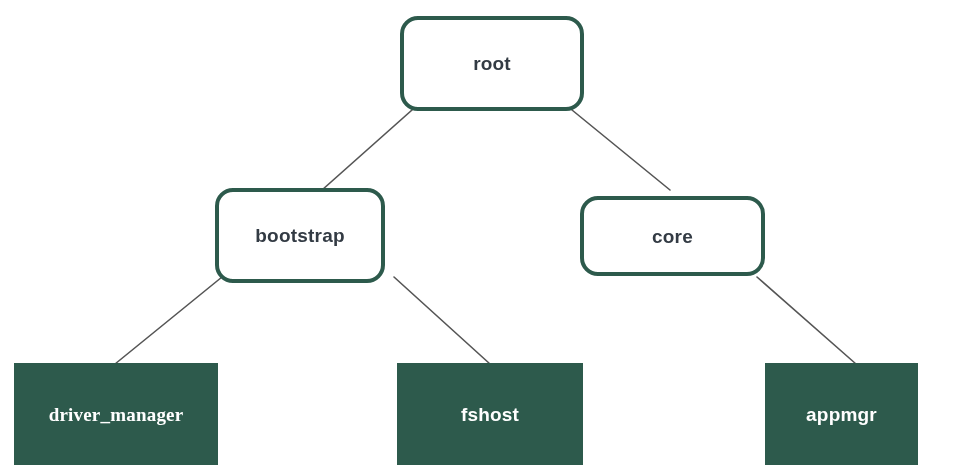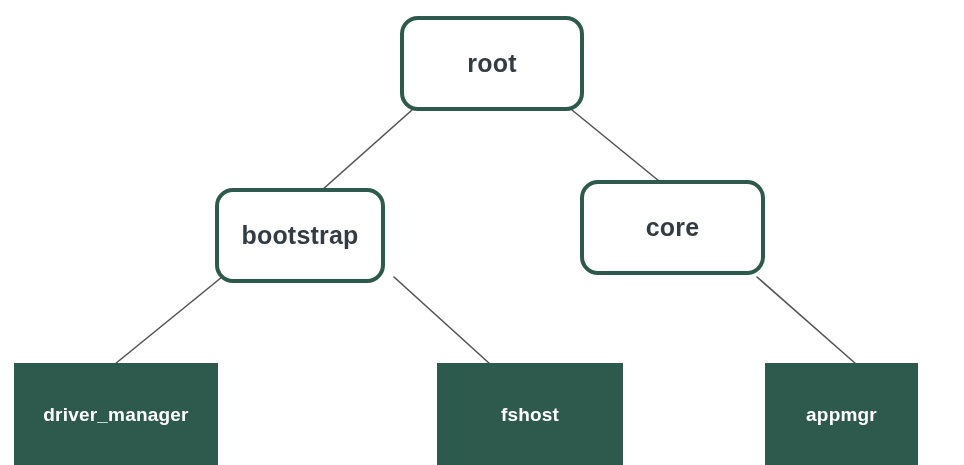--- a/index.html
+++ b/index.html
@@ -34,21 +34,21 @@
     justify-content: center;
     text-align: center;
   }
   .node-outlined {
     background: #ffffff;
     border: 4px solid #2D5A4C;
     border-radius: 18px;
   }
   .node-outlined .node-label {
     color: #333B44;
-    font-size: 25px;
+    font-size: 19px;
     font-weight: 700;
     letter-spacing: 0.2px;
     line-height: 1;
   }
   .node-filled {
     background: #2D5A4C;
     border: 0;
     border-radius: 0;
   }
   .node-filled .node-label {
@@ -79,27 +79,27 @@
       </g>
   </svg>
 
   <div id="node-layer">
       <div class="node node-outlined" style="left: 400px; top: 16px; width: 184px; height: 95px;">
         <span class="node-label">root</span>
       </div>
       <div class="node node-outlined" style="left: 215px; top: 188px; width: 170px; height: 95px;">
         <span class="node-label">bootstrap</span>
       </div>
-      <div class="node node-outlined" style="left: 580px; top: 180px; width: 185px; height: 95px;">
+      <div class="node node-outlined" style="left: 580px; top: 196px; width: 185px; height: 80px;">
         <span class="node-label">core</span>
       </div>
-      <div class="node node-filled" style="left: 14px; top: 363px; width: 204px; height: 102px;">
+      <div class="node node-filled" style="left: 14px; top: 363px; width: 204px; height: 102px; font-family: Liberation Serif, serif;">
         <span class="node-label">driver_manager</span>
       </div>
-      <div class="node node-filled" style="left: 397px; top: 363px; width: 186px; height: 102px; margin-left: 40px;">
+      <div class="node node-filled" style="left: 397px; top: 363px; width: 186px; height: 102px;">
         <span class="node-label">fshost</span>
       </div>
       <div class="node node-filled" style="left: 765px; top: 363px; width: 153px; height: 102px;">
         <span class="node-label">appmgr</span>
       </div>
     </div>
 
 </div>
 
 </body></html>

